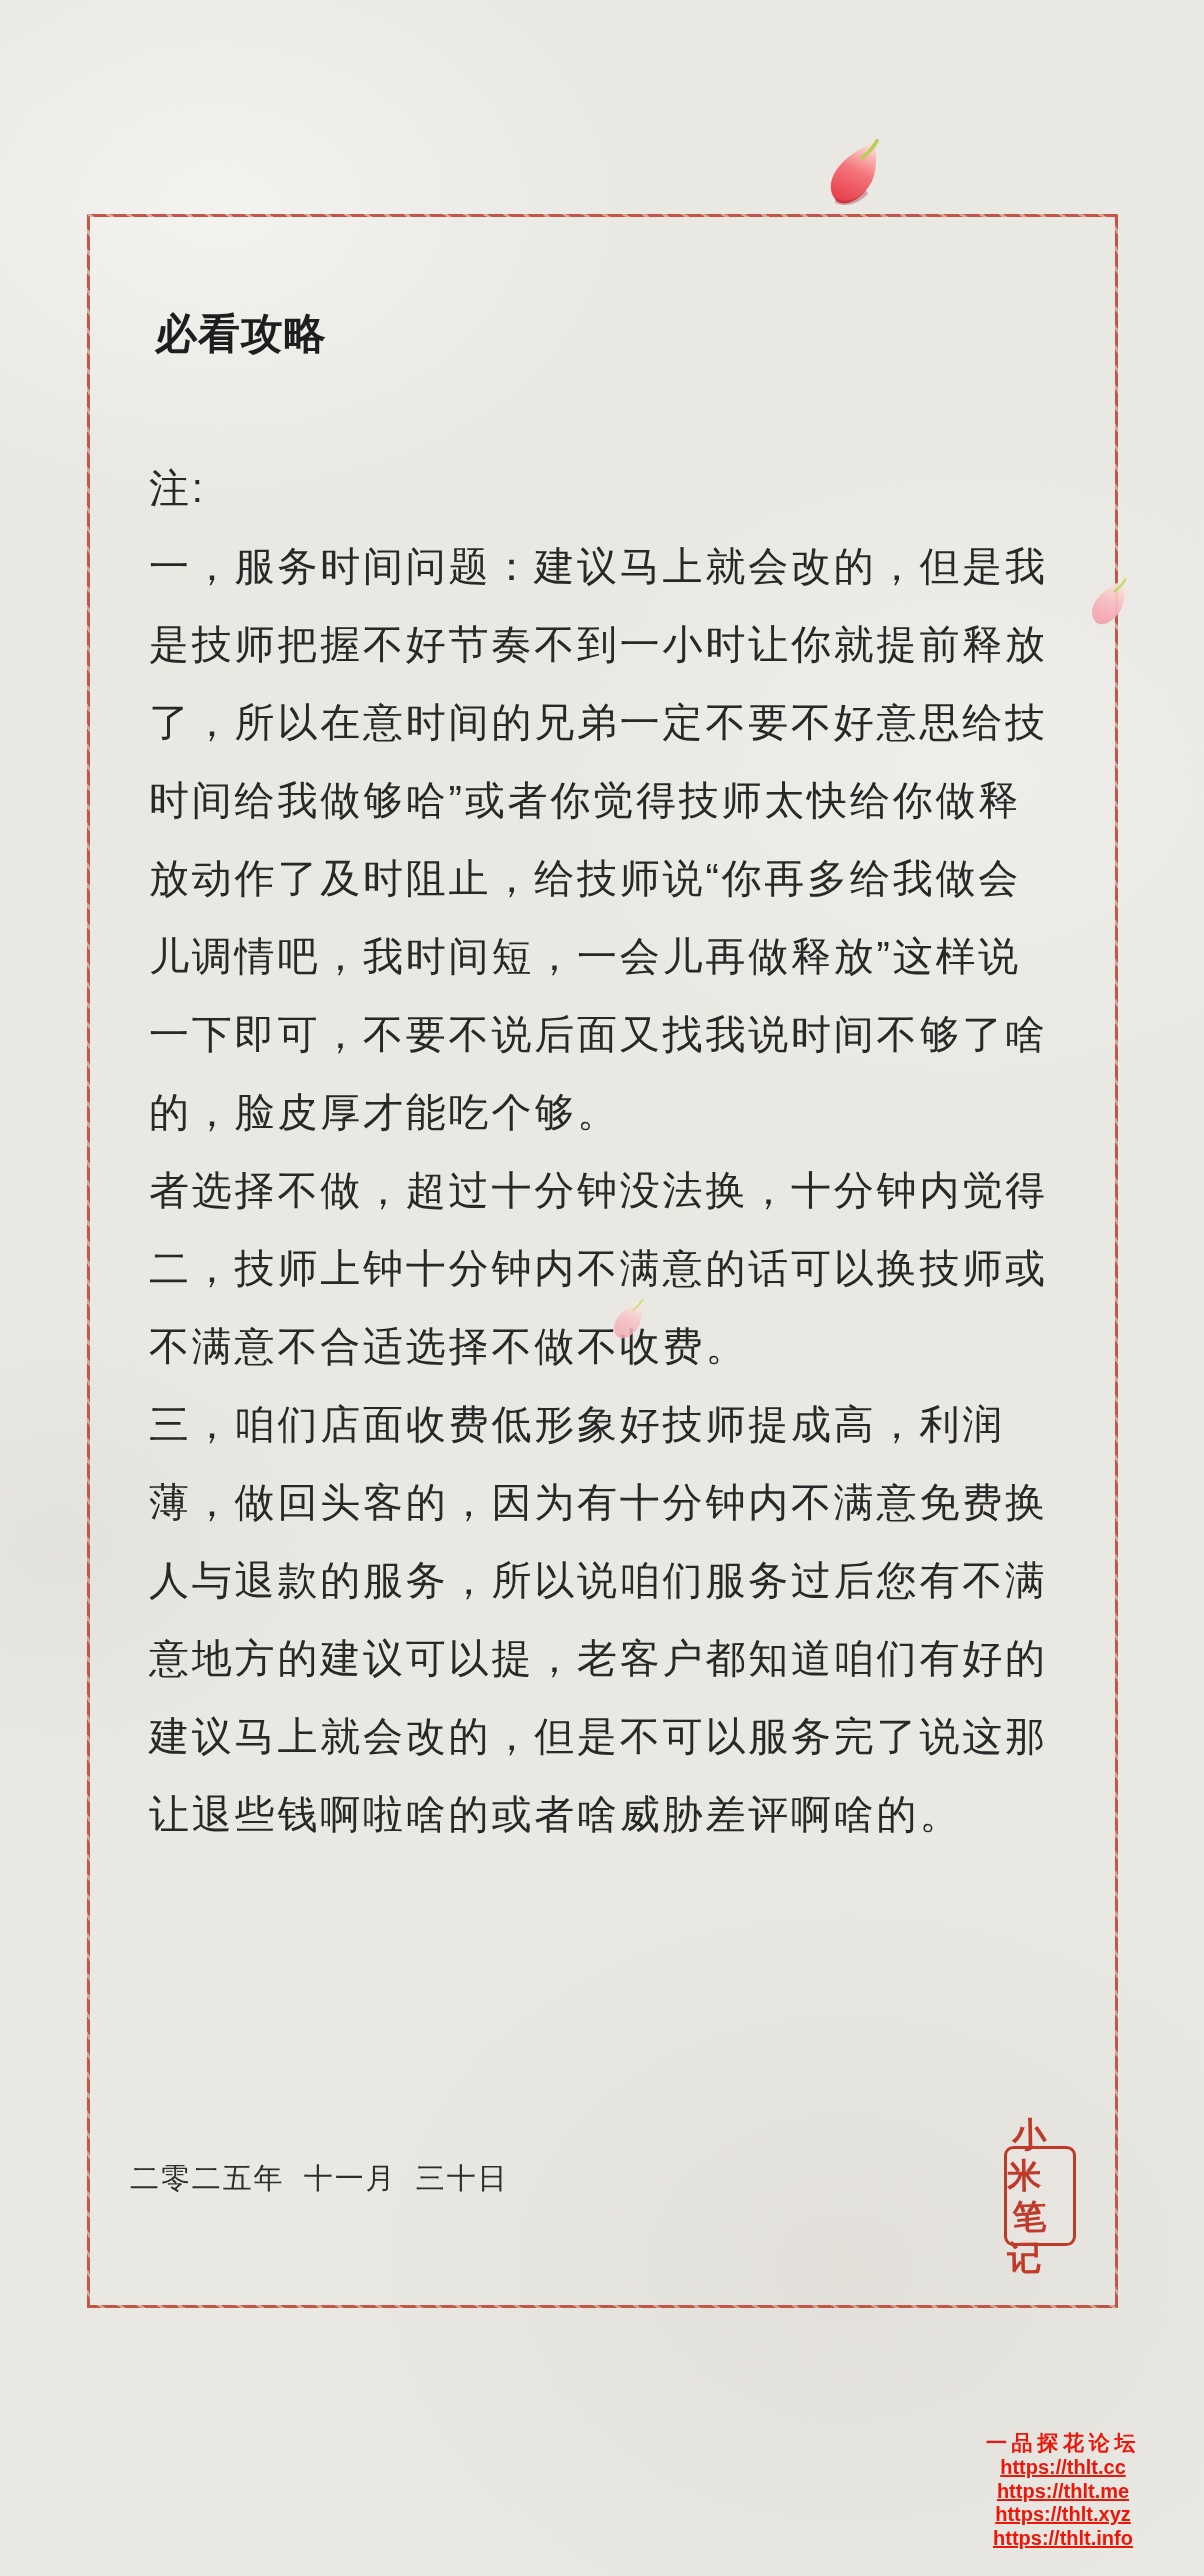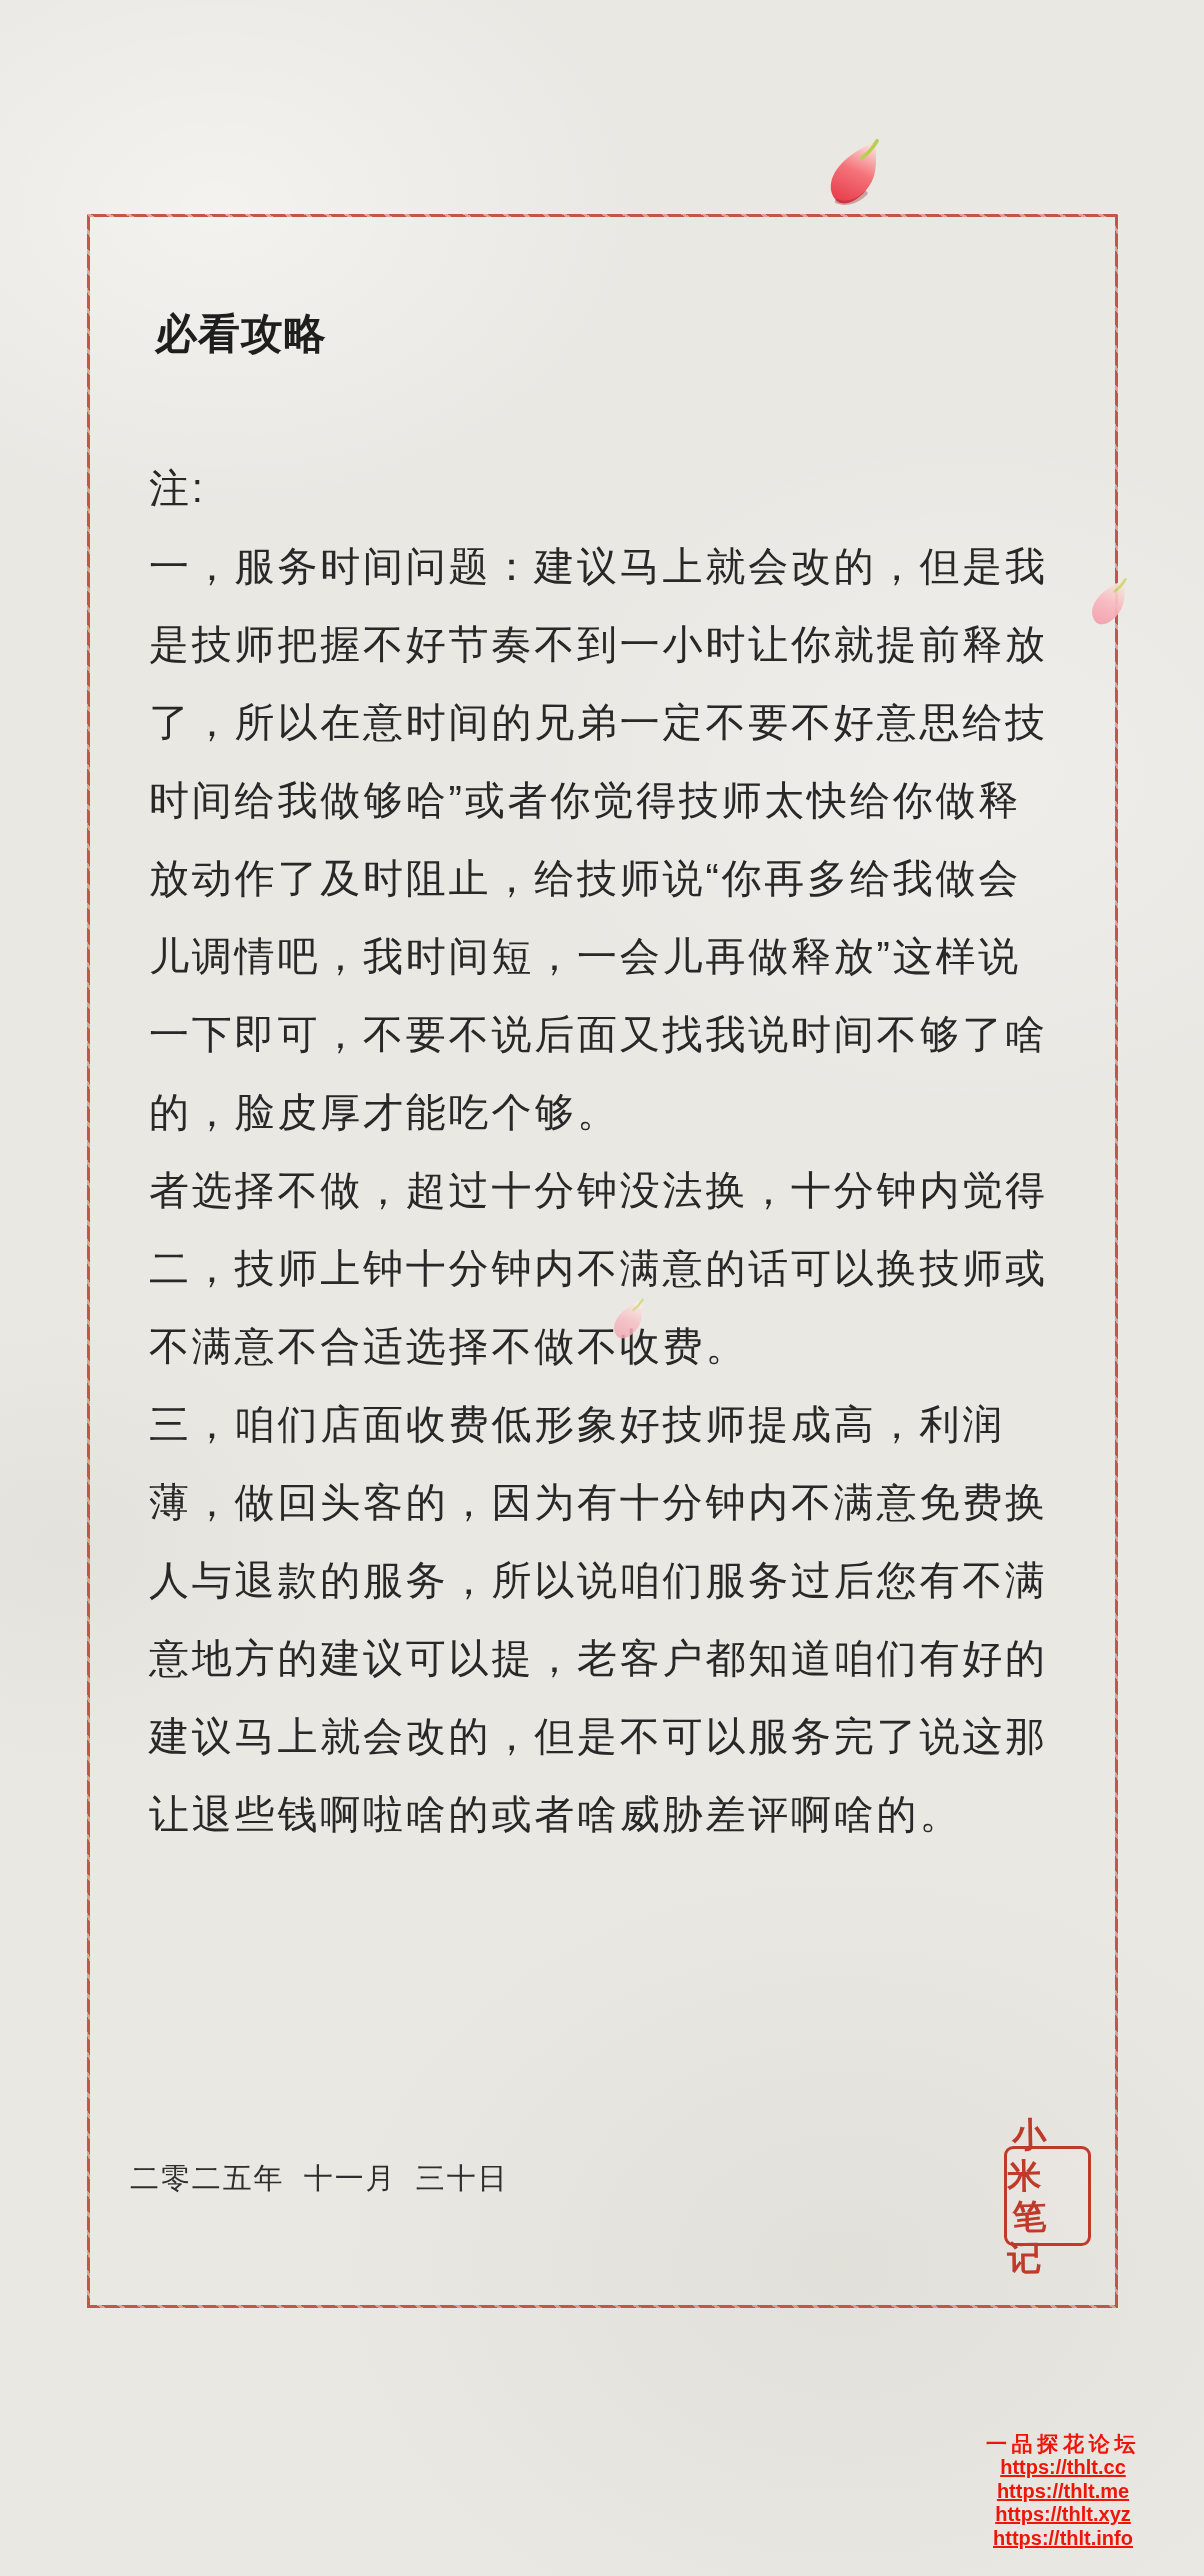--- a/index.html
+++ b/index.html
@@ -64,21 +64,21 @@
     font-size:29px;
     line-height:45px;
     letter-spacing:1.9px;
     font-weight:500;
     color:#2e2e2e;
     font-family:Liberation Mono, monospace;
   }
   .seal{
     position:absolute;
     left:1004px;top:2146px;
-    width:87px;height:100px;
+    width:72px;height:100px;
     border:3.8px solid var(--seal-red);
     border-radius:9.4px;
     display:flex;
     flex-direction:column;
     justify-content:center;
     align-items:center;
     color:var(--seal-red);
     background:rgba(255,250,246,.12);
   }
   .seal .seal-row{
@@ -95,21 +95,21 @@
     left:969px;top:2431px;
     width:188px;
     text-align:center;
     color:var(--wm-red);
   }
   .watermark .wm-forum{
     font-size:21px;
     line-height:25.4px;
     font-weight:700;
     letter-spacing:4.7px;
-    font-family:Liberation Sans, sans-serif;
+    font-family:Liberation Serif, serif;
     text-align:center;
   }
   .watermark .wm-url{
     font-size:20px;
     line-height:23.5px;
     font-weight:700;
     letter-spacing:0;
     text-decoration:underline;
   }
   .petal{position:absolute;}

